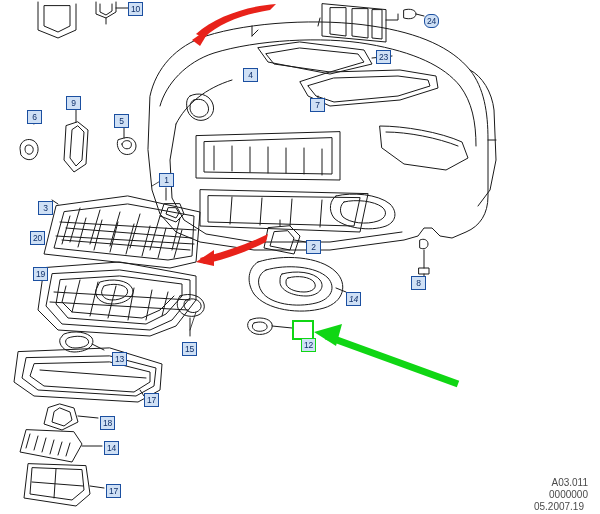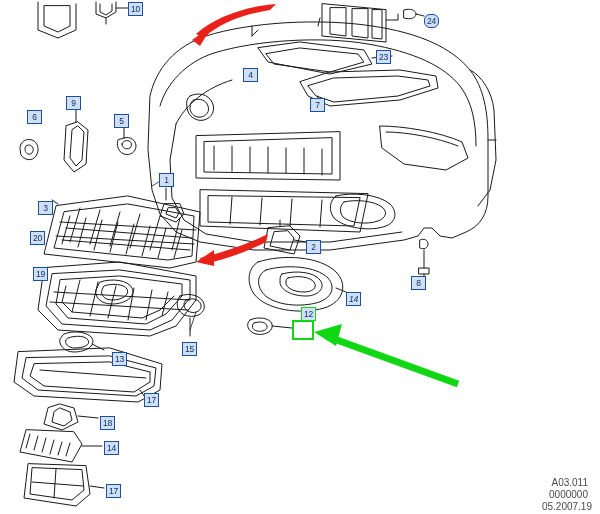--- a/index.html
+++ b/index.html
@@ -270,19 +270,19 @@
   <div class="callout" style="left:306px; top:240px;">2</div>
   <div class="callout" style="left:20px; top:267px;margin-left:13px;">19</div>
   <div class="callout" style="left:411px; top:276px;">8</div>
   <div class="callout" style="left:346px; top:292px;font-style:italic;">14</div>
   <div class="callout" style="left:112px; top:352px;">13</div>
   <div class="callout" style="left:182px; top:342px;text-align:right;">15</div>
   <div class="callout" style="left:144px; top:393px;">17</div>
   <div class="callout" style="left:100px; top:416px;text-align:right;">18</div>
   <div class="callout" style="left:104px; top:441px;">14</div>
   <div class="callout" style="left:106px; top:484px;">17</div>
-  <div class="callout" style="left:301px; top:307px; border-color:#10d614;">12</div>
+  <div class="callout" style="left:301px; top:338px; border-color:#10d614;">12</div>
 
   <div class="footer" style="top:478px; right:12px;">A03.011</div>
   <div class="footer" style="top:490px; right:12px;margin-left:16px;">0000000</div>
-  <div class="footer" style="top:502px; right:8px;text-align:right;">05.2007.19</div>
+  <div class="footer" style="top:502px; right:16px;text-align:right;">05.2007.19</div>
 
 </div>
 
 </body></html>

